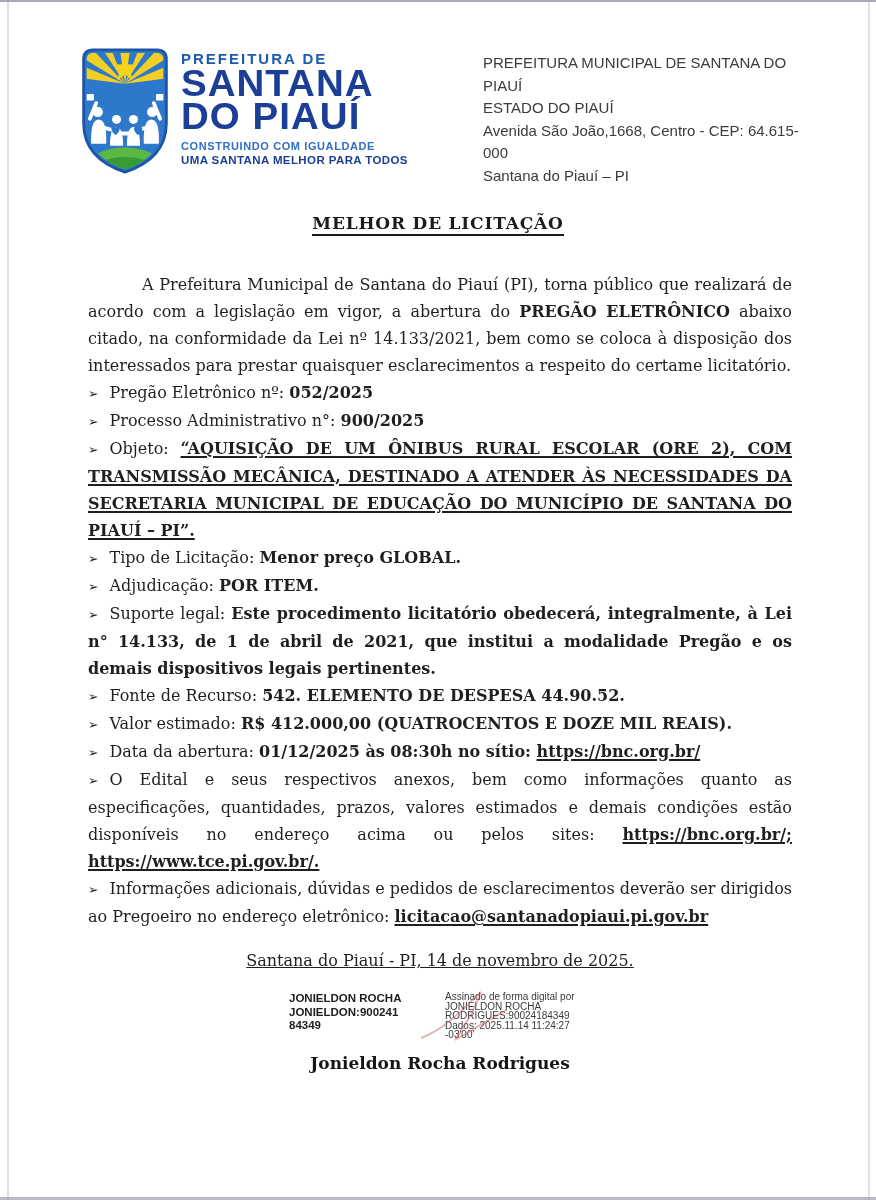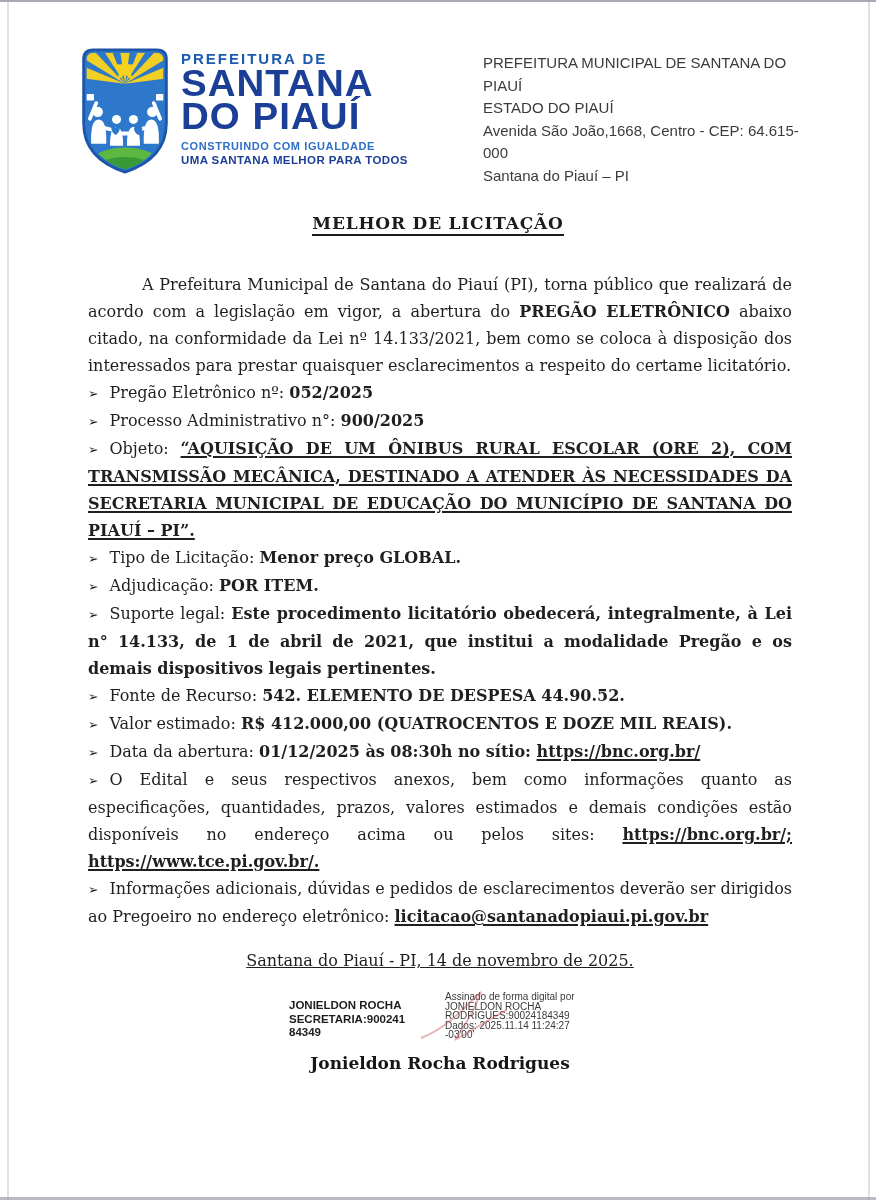--- a/index.html
+++ b/index.html
@@ -33,21 +33,21 @@
   .content { padding:0 84px 0 88px; font-size:16px; line-height:27px; text-align:justify;
              color:#1f1f1f; }
   .intro { margin:38px 0 0 0; text-indent:54px; }
   .item  { margin:0; }
   .bullet { font-family:"DejaVu Sans", sans-serif; font-size:12.5px; padding-right:11px; color:#1f1f1f; }
   .b  { font-weight:700; }
   .bu { font-weight:700; text-decoration:underline; text-decoration-thickness:1.5px; text-underline-offset:2px; }
 
   .date-line { text-align:center; margin-top:17px; text-indent:0;text-decoration:underline; }
 
-  .sig-stamp { position:relative; display:flex; justify-content:center; margin-top:18px; margin-left:6px;align-items:flex-end; }
+  .sig-stamp { position:relative; display:flex; justify-content:center; margin-top:18px; margin-left:6px; }
   .stamp-name { width:132px; font-family:"Liberation Sans", sans-serif; font-weight:600;
                 font-size:11.5px; line-height:13.5px; color:#1d1d1d; }
   .stamp-details { width:152px; margin-left:24px; font-family:Liberation Sans, sans-serif;
                    font-size:10px; line-height:9.5px; color:#3a3a3a; }
   .squiggle { position:absolute; left:50%; top:-4px; margin-left:-40px; pointer-events:none; }
 
   .signer-name { text-align:center; font-weight:700; font-size:17px; margin-top:10px; color:#161616; }
   .signer-role { text-align:center; font-weight:700; font-size:16px; margin-top:16px; color:#161616; }
 </style>
 </head>
@@ -152,21 +152,21 @@
   <p class="item"><span class="bullet">➢</span><span>Informações adicionais, dúvidas e pedidos de esclarecimentos deverão ser dirigidos ao Pregoeiro no endereço eletrônico: </span><span class="bu">licitacao@santanadopiaui.pi.gov.br</span></p>
 
   <p class="date-line">Santana do Piauí - PI, 14 de novembro de 2025.</p>
 
   <div class="sig-stamp">
     <svg class="squiggle" width="120" height="56" viewBox="0 0 120 56">
       <path d="M18 50 C45 40 62 18 78 4 C70 26 60 40 52 52 C70 42 88 30 104 22" fill="none" stroke="rgba(198,90,100,0.45)" stroke-width="2"></path>
     </svg>
     <div class="stamp-name">
       <div>JONIELDON ROCHA</div>
-      <div>SECRETARIA:900241</div>
+      <div>JONIELDON:900241</div>
       <div>84349</div>
     </div>
     <div class="stamp-details">
       <div>Assinado de forma digital por</div>
       <div>JONIELDON ROCHA</div>
       <div>RODRIGUES:90024184349</div>
       <div>Dados: 2025.11.14 11:24:27</div>
       <div>-03'00'</div>
     </div>
   </div>

